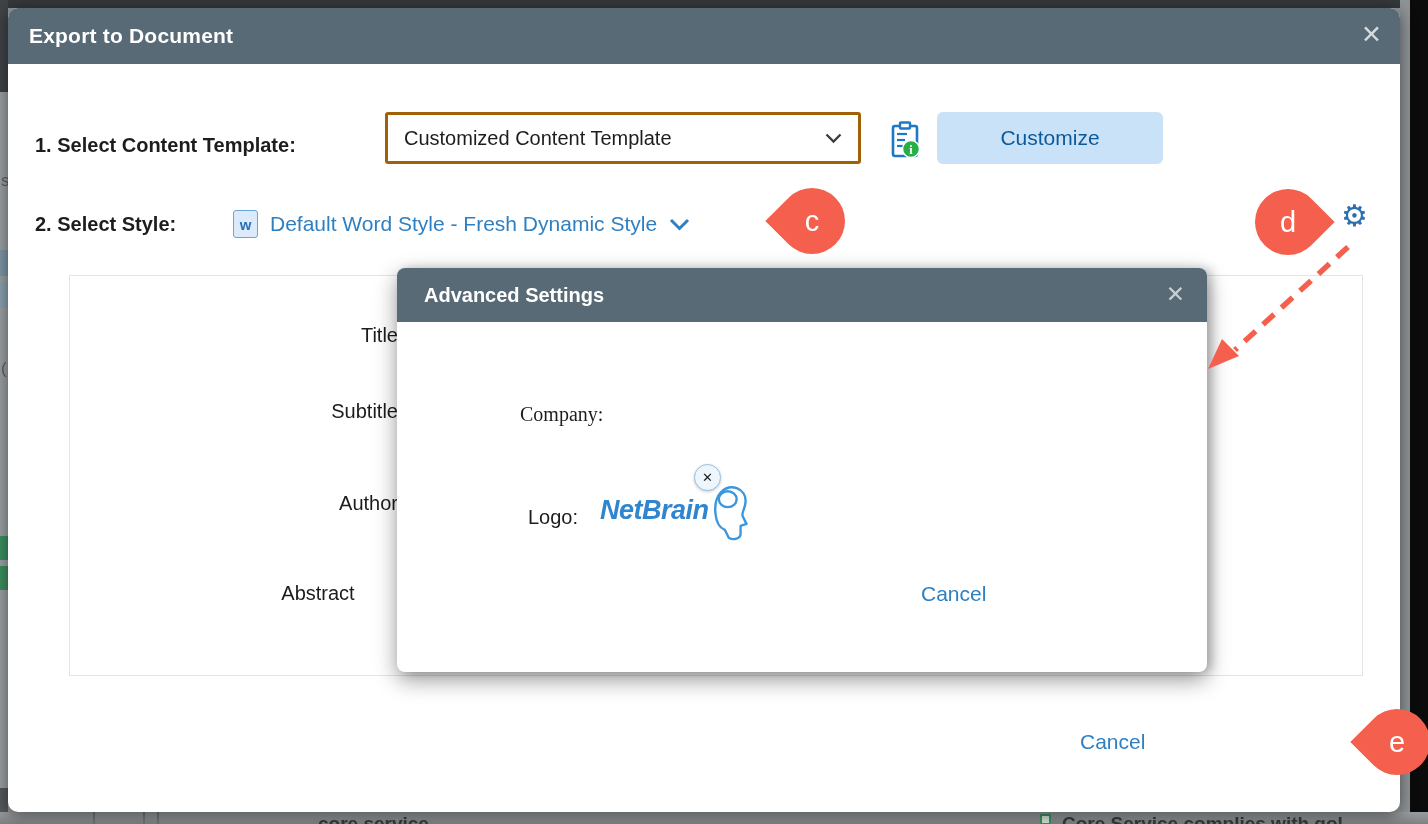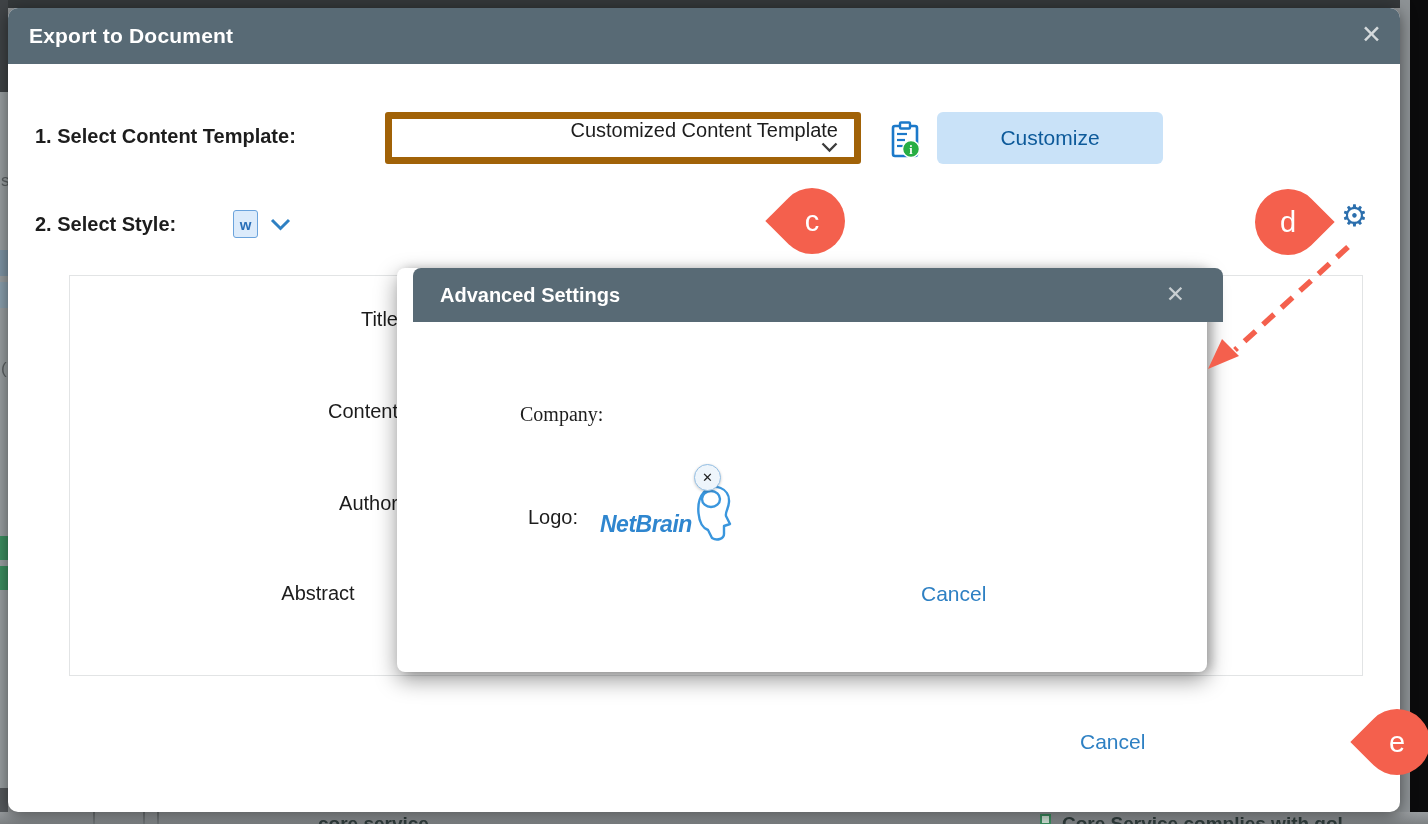--- a/index.html
+++ b/index.html
@@ -32,24 +32,24 @@
   .bfrag-square{position:absolute;left:1040px;top:2px;width:11px;height:11px;border:2px solid #3c8f60;background:#cfe3d6;}
 
   
   .export-dialog{position:absolute;left:8px;top:8px;width:1392px;height:804px;background:#fff;border-radius:10px;box-shadow:0 3px 16px rgba(0,0,0,.5);}
   .export-header{position:absolute;left:0;top:0;width:100%;height:56px;background:var(--header_bg);border-radius:10px 10px 0 0;display:flex;align-items:center;padding:0 21px;}
   .export-title{font-size:21px;font-weight:700;color:#fff;letter-spacing:.2px;}
   .icon-x{font-family:"DejaVu Sans",sans-serif;cursor:pointer;}
   .export-close{position:absolute;right:18px;top:12px;font-size:25px;color:#d5dadc;}
 
   .step-label{position:absolute;font-size:20px;font-weight:700;color:var(--text_dark);white-space:nowrap;}
-  .step1-label{left:27px;top:117px;}
+  .step1-label{left:27px;top:126px;}
   .step2-label{left:27px;top:205px;}
 
-  .template-select{position:absolute;left:377px;top:104px;width:476px;height:52px;border:7px solid #a16207;border-radius:3px;background:#fff;display:flex;align-items:flex-end;padding:0 16px;font-size:20px;cursor:pointer;flex-direction:column;}
+  .template-select{position:absolute;left:377px;top:104px;width:476px;height:52px;border:3px solid #a16207;border-radius:3px;background:#fff;display:flex;align-items:center;padding:0 16px;font-size:20px;cursor:pointer;}
   .template-select .chev{margin-left:auto;}
 
   .clipboard-icon{position:absolute;left:882px;top:112px;cursor:pointer;}
 
   .customize-btn{position:absolute;left:929px;top:104px;width:226px;height:52px;background:var(--customize_bg);color:var(--customize_text);border:none;border-radius:6px;font-size:21px;font-family:"Liberation Sans",sans-serif;cursor:pointer;}
 
   .style-row{position:absolute;left:225px;top:202px;display:flex;align-items:center;gap:12px;cursor:pointer;}
   .w-icon{width:25px;height:28px;background:#dcebfb;border:1.5px solid #6ba3dc;border-radius:3px;display:flex;align-items:center;justify-content:center;font-size:15px;font-weight:700;color:#2a6fb8;}
   .style-link{font-size:21px;color:var(--link_blue);white-space:nowrap;}
 
@@ -57,28 +57,28 @@
 
   .preview-panel{position:absolute;left:61px;top:267px;width:1294px;height:401px;border:1px solid var(--panel_border);background:#fff;}
   .preview-label{position:absolute;width:160px;left:230px;text-align:right;font-size:20px;color:#1c1c1c;}
 
   .footer-cancel{position:absolute;left:1072px;top:722px;font-size:21px;color:var(--link_blue);cursor:pointer;}
   .yellow-btn{background:var(--accent_yellow);border:none;border-radius:8px;color:#111;font-family:"Liberation Sans",sans-serif;cursor:pointer;}
   .create-btn{position:absolute;left:1177px;top:707px;width:178px;height:57px;font-size:21.5px;}
 
   
   .adv-dialog{position:absolute;left:397px;top:268px;width:810px;height:404px;background:#fff;border-radius:8px;box-shadow:0 8px 22px rgba(0,0,0,.4),5px 0 10px rgba(0,0,0,.18);z-index:20;}
-  .adv-header{position:absolute;left:0;top:0;width:100%;height:54px;background:var(--header_bg);border-radius:8px 8px 0 0;display:flex;align-items:center;padding:0 27px;margin-left:16px;}
+  .adv-header{position:absolute;left:0;top:0;width:100%;height:54px;background:var(--header_bg);border-radius:8px 8px 0 0;display:flex;align-items:center;padding:0 27px;}
   .adv-title{font-size:20px;font-weight:600;color:#fff;}
   .adv-close{position:absolute;right:22px;top:13px;font-size:23px;color:#c9cfd2;}
   .company-label{position:absolute;left:123px;top:135px;font-size:20px;font-family:Liberation Serif, serif;}
   .company-input{position:absolute;left:257px;top:119px;width:416px;height:54px;border:1px solid var(--border_gray);font-size:20px;padding:0 15px;color:#1d1d1d;font-family:"Liberation Sans",sans-serif;}
   .logo-label{position:absolute;left:131px;top:226px;font-size:20px;margin-top:12px;}
   .logo-wrap{position:absolute;left:203px;top:206px;width:150px;height:72px;display:flex;align-items:flex-end;}
-  .netbrain-text{font-size:23px;font-weight:800;font-style:italic;color:var(--logo_blue);letter-spacing:-.5px;margin-bottom:8px;}
+  .netbrain-text{font-size:27px;font-weight:800;font-style:italic;color:var(--logo_blue);letter-spacing:-.5px;margin-bottom:20px;}
   .remove-logo{position:absolute;left:297px;top:196px;width:27px;height:27px;border-radius:50%;background:#eef5fb;border:1px solid #94bfe4;display:flex;align-items:center;justify-content:center;font-size:13px;color:#1d1d1d;box-shadow:0 1px 3px rgba(0,0,0,.2);z-index:2;}
   .adv-cancel{position:absolute;left:524px;top:314px;font-size:21px;color:var(--link_blue);cursor:pointer;}
   .adv-ok{position:absolute;left:631px;top:295px;width:134px;height:59px;font-size:22px;}
 
   
   .arrow-svg{position:absolute;left:1185px;top:232px;z-index:30;pointer-events:none;}
   .balloon{position:absolute;width:66px;height:66px;background:var(--annotation_red);z-index:40;}
   .balloon-left{border-radius:50% 50% 50% 0;transform:rotate(45deg);}
   .balloon-right{border-radius:50% 50% 0 50%;transform:rotate(-45deg);}
   .balloon-letter{position:absolute;inset:0;display:flex;align-items:center;justify-content:center;color:#fff;font-size:29px;}
@@ -136,30 +136,31 @@
       <circle cx="21" cy="29" r="8.5" fill="#27ae44" stroke="#fff" stroke-width="1.5"></circle>
       <text x="21" y="33.5" text-anchor="middle" font-size="12" font-weight="bold" fill="#fff" font-family="Liberation Serif, serif">i</text>
     </svg>
 
     <button class="customize-btn">Customize</button>
 
     <div class="step-label step2-label">2. Select Style:</div>
 
     <div class="style-row">
       <span class="w-icon">w</span>
+      <span class="style-link">Default Word Style - Fresh Dynamic Style</span>
       <svg width="21" height="13" viewBox="0 0 21 13">
         <polyline points="2,2 10.5,10.5 19,2" fill="none" stroke="#2e80c3" stroke-width="3"></polyline>
       </svg>
     </div>
 
     <span class="gear-icon">⚙</span>
 
     <div class="preview-panel"></div>
-    <div class="preview-label" style="top:300px;">Title</div>
-    <div class="preview-label" style="top:392px;">Content</div>
+    <div class="preview-label" style="top:316px;">Title</div>
+    <div class="preview-label" style="top:392px;">Subtitle</div>
     <div class="preview-label" style="top:484px;">Author</div>
     <div class="preview-label" style="top:574px;text-align:center;">Abstract</div>
 
     <span class="footer-cancel">Cancel</span>
   </div>
 
   <div class="adv-dialog">
     <div class="adv-header">
       <span class="adv-title">Advanced Settings</span>
     </div>

